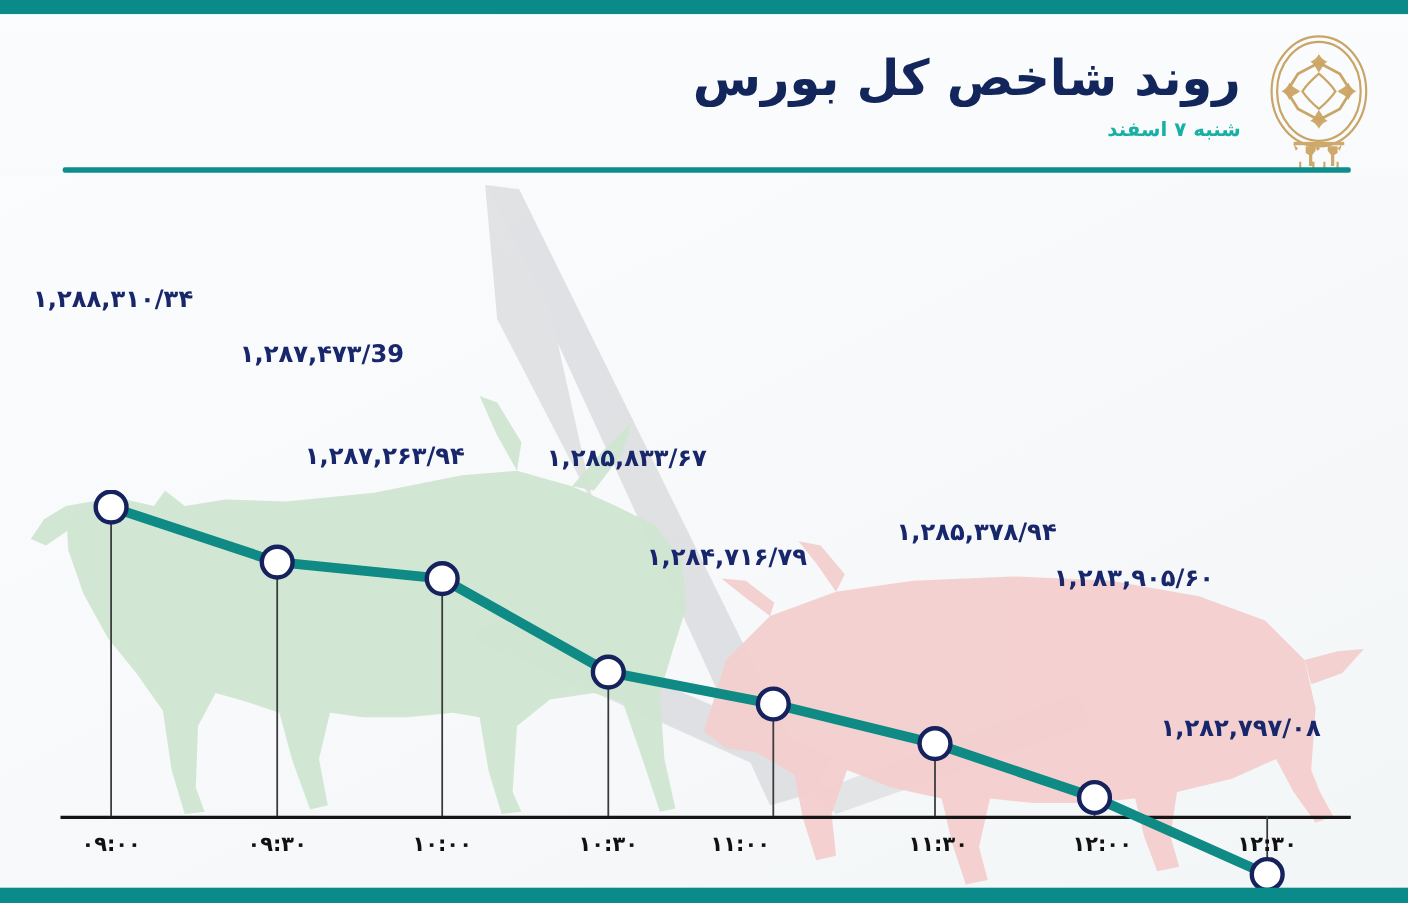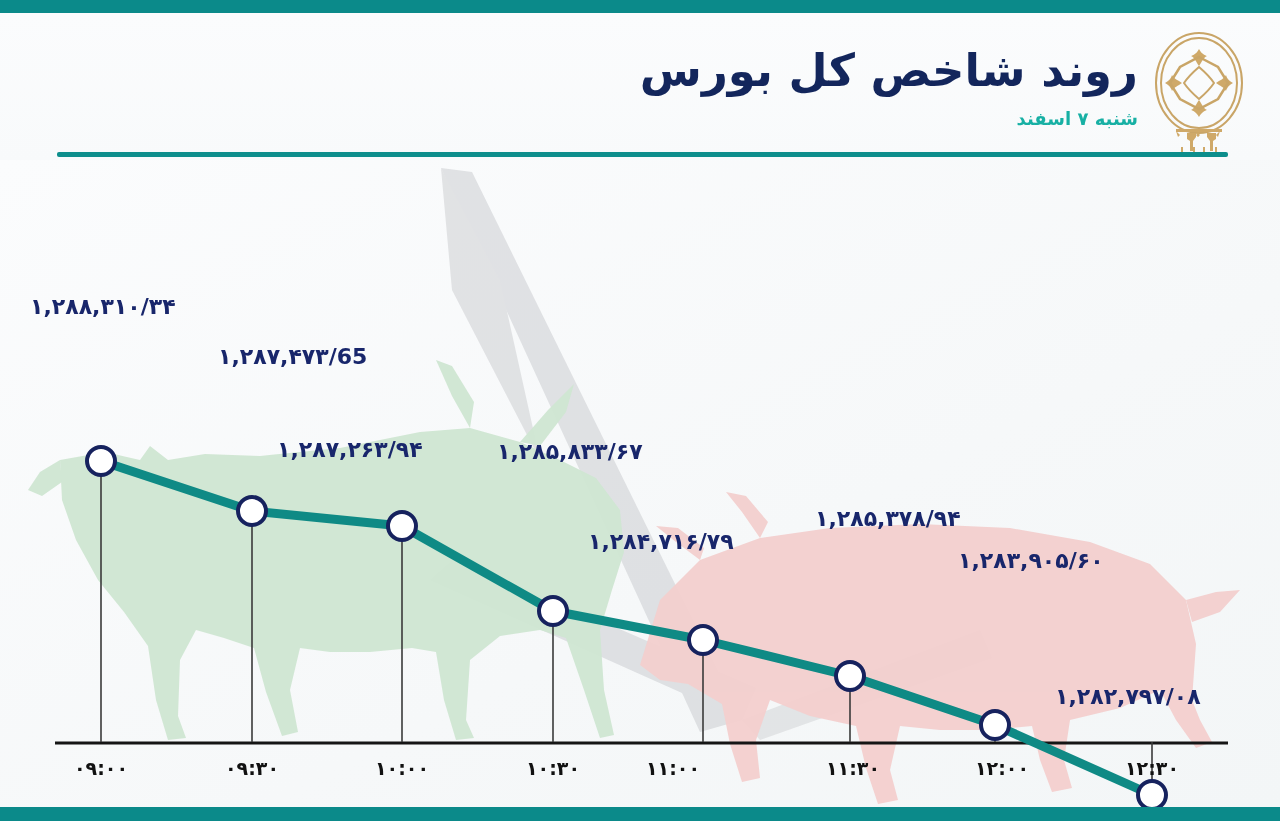--- a/index.html
+++ b/index.html
@@ -57,21 +57,21 @@
     font-size:35px;font-weight:bold;color:#12305e;letter-spacing:-1px;
     white-space:nowrap;
   }
   .logo-tag{
     font-size:14px;color:#19b2a6;margin-top:9px;white-space:nowrap;
     letter-spacing:1px;
   }
 
   
   .title-wrap{
-    position:absolute;right:142px;top:34px;
+    position:absolute;right:152px;top:34px;
     text-align:right;
   }
   .title{
     font-size:45px;font-weight:bold;color:#13265c;
     line-height:1.05;white-space:nowrap;margin:0;
   }
   .subtitle{
     font-size:18px;color:#17b0a4;font-weight:bold;
     margin-top:14px;white-space:nowrap;
   }
@@ -93,21 +93,21 @@
     position:absolute;top:0;transform:translateX(-50%);
     font-size:19px;font-weight:bold;color:#111111;
     letter-spacing:.5px;white-space:nowrap;
   }
 
   
   .vlabel{
     position:absolute;
     font-size:22px;font-weight:bold;color:#18266b;
     white-space:nowrap;letter-spacing:.3px;
-    direction:ltr;unicode-bidi:plaintext;margin-top:34px;
+    direction:ltr;unicode-bidi:plaintext;
   }
 </style>
 </head>
 <body>
 
 <div class="page">
 
   <div class="bar-top"></div>
 
   <div class="header">
@@ -221,21 +221,21 @@
         <circle cx="402" cy="366" r="14" fill="#ffffff" stroke="#16225e" stroke-width="4"></circle>
         <circle cx="553" cy="451" r="14" fill="#ffffff" stroke="#16225e" stroke-width="4"></circle>
         <circle cx="703" cy="480" r="14" fill="#ffffff" stroke="#16225e" stroke-width="4"></circle>
         <circle cx="850" cy="516" r="14" fill="#ffffff" stroke="#16225e" stroke-width="4"></circle>
         <circle cx="995" cy="565" r="14" fill="#ffffff" stroke="#16225e" stroke-width="4"></circle>
         <circle cx="1152" cy="635" r="14" fill="#ffffff" stroke="#16225e" stroke-width="4"></circle>
       </g>
     </svg>
 
     <div class="vlabel" style="left:30px;top:100px;">۱,۲۸۸,۳۱۰/۳۴</div>
-    <div class="vlabel" style="left:218px;top:150px;">۱,۲۸۷,۴۷۳/65</div>
+    <div class="vlabel" style="left:218px;top:150px;">۱,۲۸۷,۴۷۳/39</div>
     <div class="vlabel" style="left:277px;top:243px;">۱,۲۸۷,۲۶۳/۹۴</div>
     <div class="vlabel" style="left:497px;top:245px;">۱,۲۸۵,۸۳۳/۶۷</div>
     <div class="vlabel" style="left:588px;top:335px;text-align:center;">۱,۲۸۴,۷۱۶/۷۹</div>
     <div class="vlabel" style="left:815px;top:312px;">۱,۲۸۵,۳۷۸/۹۴</div>
     <div class="vlabel" style="left:958px;top:354px;">۱,۲۸۳,۹۰۵/۶۰</div>
     <div class="vlabel" style="left:1055px;top:490px;">۱,۲۸۲,۷۹۷/۰۸</div>
 
     <div class="xlabels">
       <div class="xlabel" style="left:101px;">۰۹:۰۰</div>
       <div class="xlabel" style="left:252px;">۰۹:۳۰</div>

